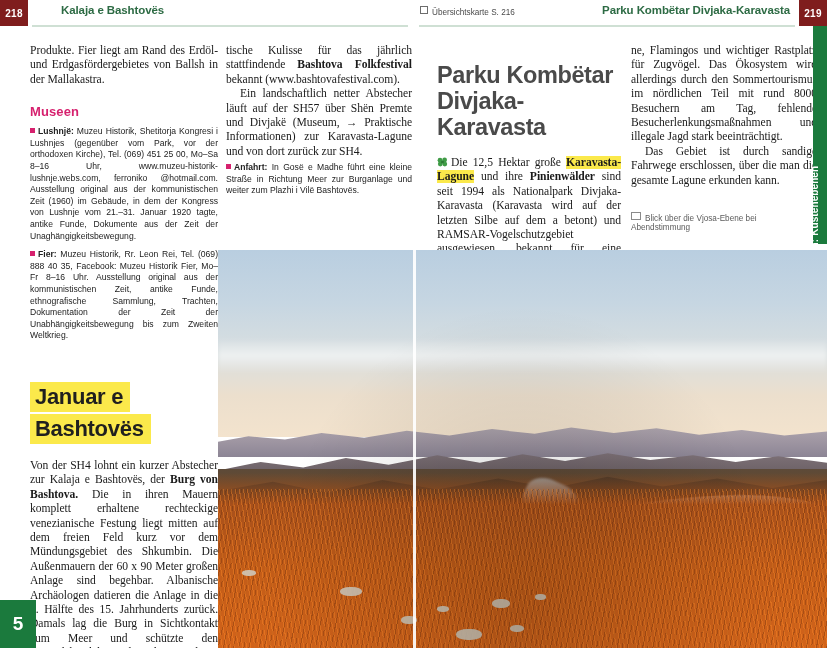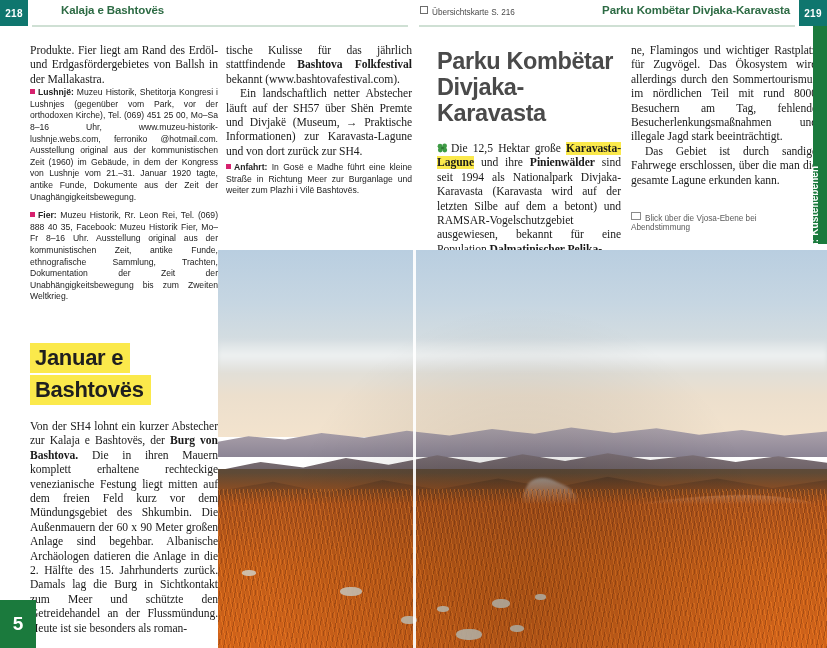--- a/index.html
+++ b/index.html
@@ -12,21 +12,21 @@
   }
   .page{position:absolute;inset:0;}
 
   
   .hdr{position:absolute;top:0;height:26px;}
   .hdr-left{left:0;width:414px;}
   .hdr-right{left:413px;width:414px;}
 
   .folio{
     position:absolute;top:0;width:28px;height:26px;
-    background:#0f766e;color:#ffffff;
+    background:#7f1d1d;color:#ffffff;
     font-family:"Liberation Sans",sans-serif;
     font-weight:bold;font-size:10px;
     display:flex;align-items:center;justify-content:center;
     letter-spacing:.3px;
   }
   .folio-left{left:0;}
   .folio-right{right:0;}
 
   .hdr-rule{
     position:absolute;left:0;right:0;top:25px;height:2px;background:#cfe0d4;
@@ -50,21 +50,21 @@
   }
   .xref-box{
     display:inline-block;width:6px;height:6px;
     border:1px solid #6d6d6d;margin-right:4px;vertical-align:1px;
   }
 
   
   .col{position:absolute;top:44px;}
   .col1{left:30px;width:188px;}
   .col2{left:226px;width:186px;}
-  .col3{left:437px;width:184px;}
+  .col3{left:437px;width:184px;margin-top:14px;}
   .col4{left:631px;width:186px;}
 
   p.body{
     margin:0 0 0 0;
     font-size:11.6px;line-height:14.4px;
     text-align:justify;
     color:#1a1a1a;
     hyphens:manual;
     letter-spacing:-.05px;
   }
@@ -257,20 +257,21 @@
     <div class="hdr-title">Parku Kombëtar Divjaka-Karavasta</div>
   </div>
 
   <div class="hdr-xref">
     <span class="xref-box"></span><span>Übersichtskarte S. 216</span>
   </div>
 
   <div class="col col1">
     <p class="body">Produkte. Fier liegt am Rand des Erdöl- und Erdgasfördergebietes von Ballsh in der Mallakastra.</p>
 
+    <div class="subhead">Museen</div>
 
     <div class="info">
       <span class="sq"></span><b>Lushnjë:</b><span> Muzeu Historik, Shetitorja Kongresi i Lushnjes (gegenüber vom Park, vor der orthodoxen Kirche), Tel. (069) 451 25 00, Mo–Sa 8–16 Uhr, www.muzeu-historik-lushnje.webs.com, ferroniko @hotmail.com. Ausstellung original aus der kommunistischen Zeit (1960) im Gebäude, in dem der Kongress von Lushnje vom 21.–31. Januar 1920 tagte, antike Funde, Dokumente aus der Zeit der Unaghängigkeitsbewegung.</span>
     </div>
 
     <div class="info">
       <span class="sq"></span><b>Fier:</b><span> Muzeu Historik, Rr. Leon Rei, Tel. (069) 888 40 35, Facebook: Muzeu Historik Fier, Mo–Fr 8–16 Uhr. Ausstellung original aus der kommunistischen Zeit, antike Funde, ethnografische Sammlung, Trachten, Dokumentation der Zeit der Unabhängigkeitsbewegung bis zum Zweiten Weltkrieg.</span>
     </div>
 
     <div class="bigtitle">

